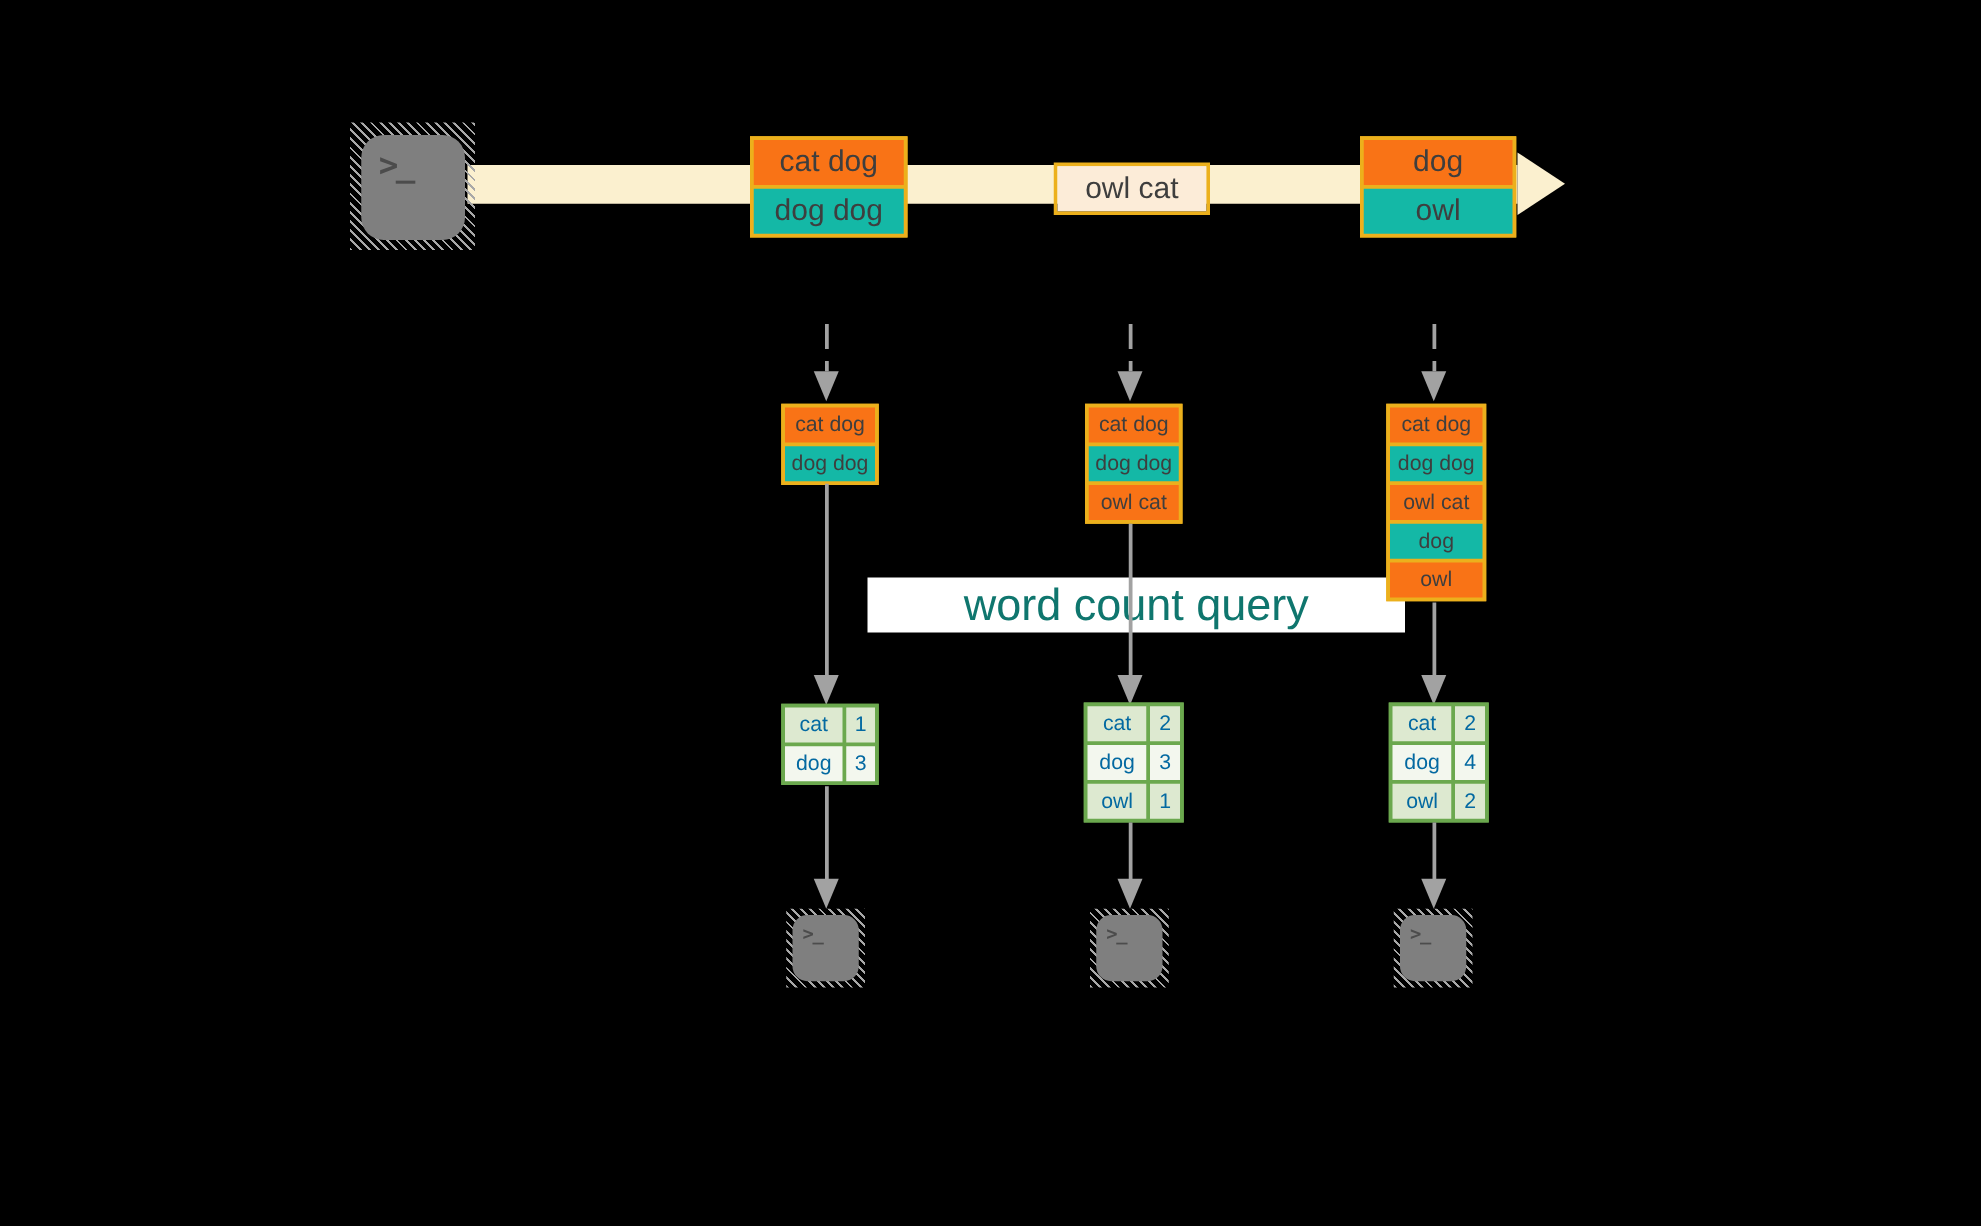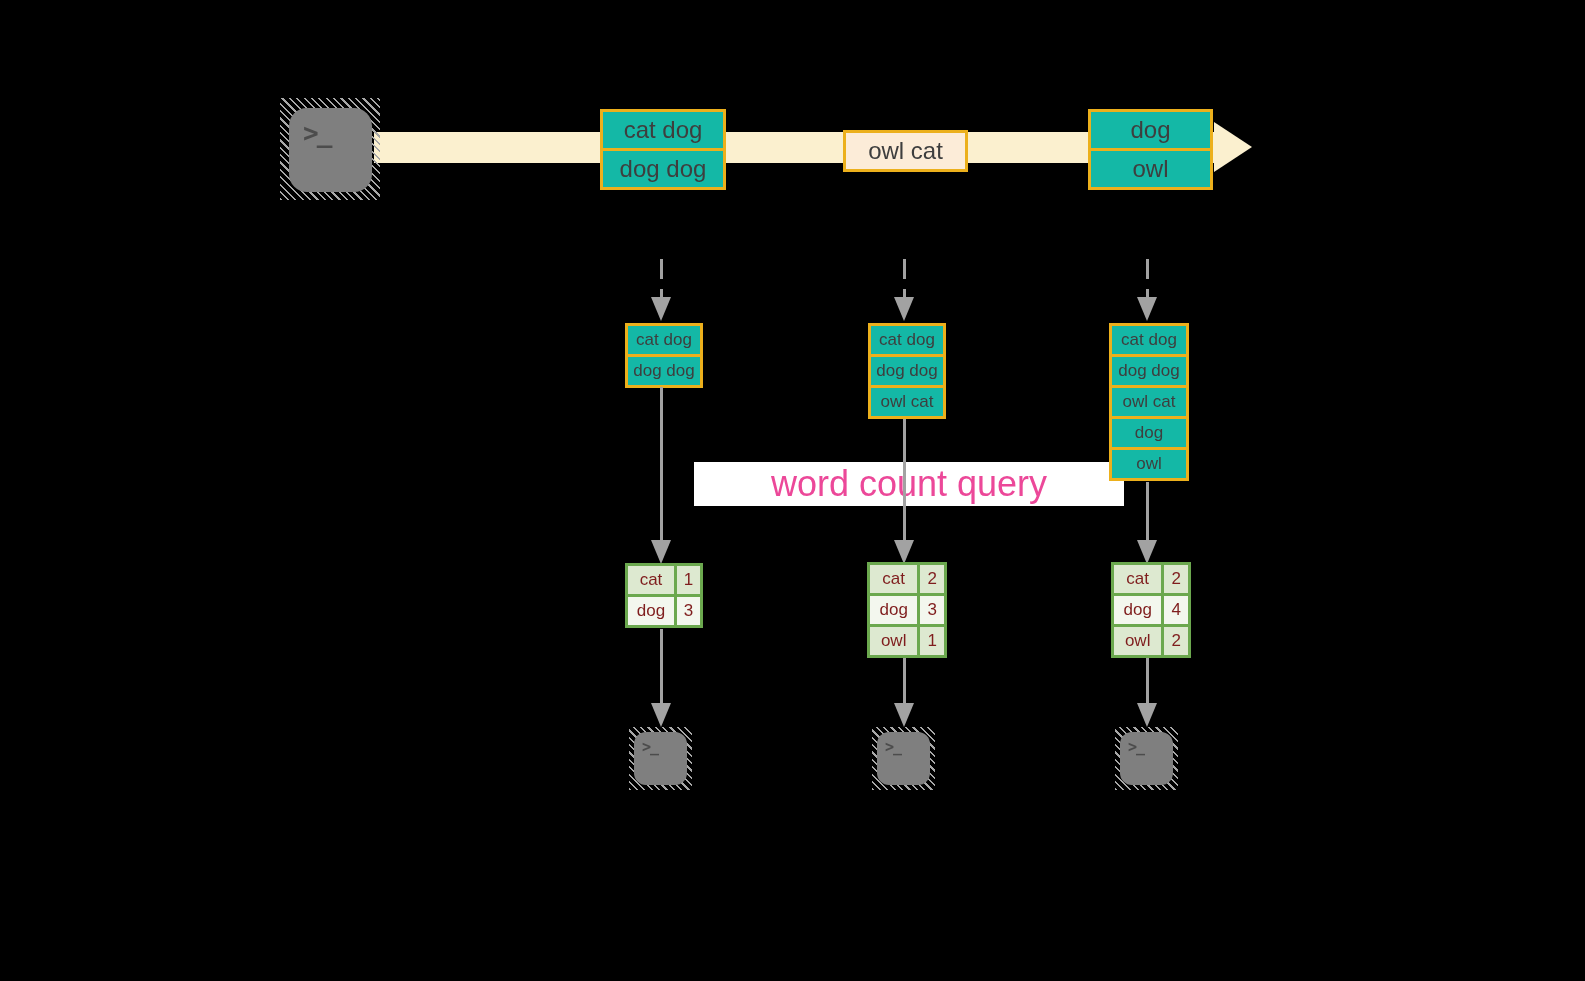--- a/index.html
+++ b/index.html
@@ -10,44 +10,44 @@
   .band{position:absolute;left:374px;top:132px;width:840px;height:31px;background:#fbf0cf;}
   .band-head{position:absolute;left:1214px;top:122px;width:0;height:0;
              border-top:25px solid transparent;border-bottom:25px solid transparent;
              border-left:38px solid #fbf0cf;}
 
   
   .obox{position:absolute;display:grid;gap:3px;background:#ecb01c;border:3px solid #ecb01c;z-index:2;}
   .orow{display:flex;align-items:center;justify-content:center;color:#3e3e3e;white-space:nowrap;}
   .big{height:36px;font-size:24px;}
   .small{height:28px;font-size:17px;}
-  .peach{background:#14b8a6;}
+  .peach{background:#f97316;}
   .cream{background:#14b8a6;}
   .owlcat{background:#fcecd8;}
 
   
   .gtable{position:absolute;display:grid;grid-template-columns:2fr 1fr;gap:3px;
           background:#6ba84e;border:3px solid #6ba84e;z-index:2;}
   .gcell{height:28px;display:flex;align-items:center;justify-content:center;
-         font-size:17px;color:#7f1d1d;}
+         font-size:17px;color:#0369a1;}
   .sage{background:#dde9d0;}
   .lightg{background:#f3f7ee;}
 
   
   .vline{position:absolute;width:3px;background:#a2a2a2;z-index:2;}
   .vdash{position:absolute;width:3px;z-index:2;
          background-image:repeating-linear-gradient(to bottom,#a2a2a2 0 20px,transparent 20px 30px);}
   .ahead{position:absolute;width:0;height:0;z-index:2;
          border-left:10px solid transparent;border-right:10px solid transparent;
          border-top:24px solid #a2a2a2;}
 
   
   .banner{position:absolute;left:694px;top:462px;width:430px;height:44px;background:#ffffff;
           display:flex;align-items:center;justify-content:center;
-          font-size:36px;color:#ec4899;z-index:1;}
+          font-size:36px;color:#0f766e;z-index:1;}
 
   
   .terminal{position:absolute;z-index:2;
             background:repeating-linear-gradient(45deg,#a8a8a8 0 1.6px,transparent 1.6px 5.2px);}
   .term-solid{position:absolute;background:#7f7f7f;}
   .lg .term-solid{left:9px;top:10px;right:8px;bottom:8px;border-radius:18px;}
   .sm .term-solid{left:5px;top:5px;right:5px;bottom:5px;border-radius:12px;}
   .term-glyph{position:absolute;color:#4c4c4c;font-family:"DejaVu Sans Mono",monospace;font-weight:bold;}
   .lg .term-glyph{left:14px;top:10px;font-size:26px;letter-spacing:-2px;}
   .sm .term-glyph{left:8px;top:6px;font-size:15px;letter-spacing:-1px;}

